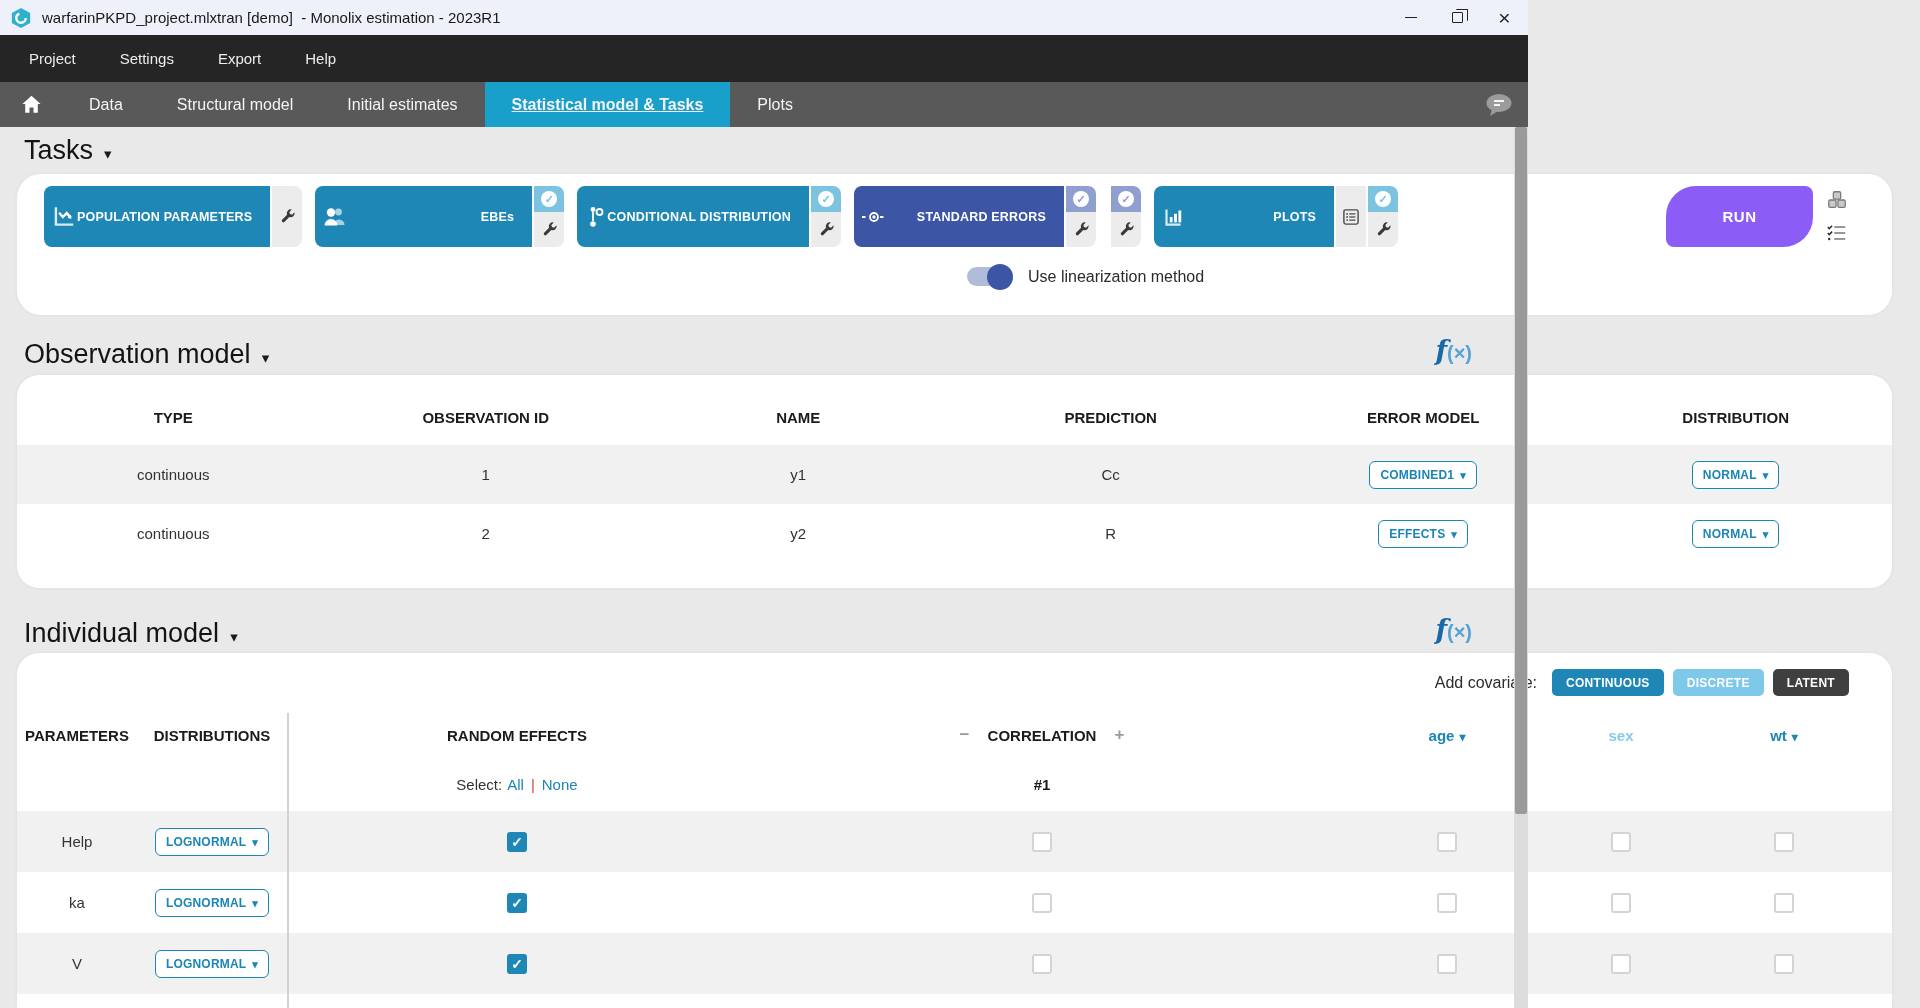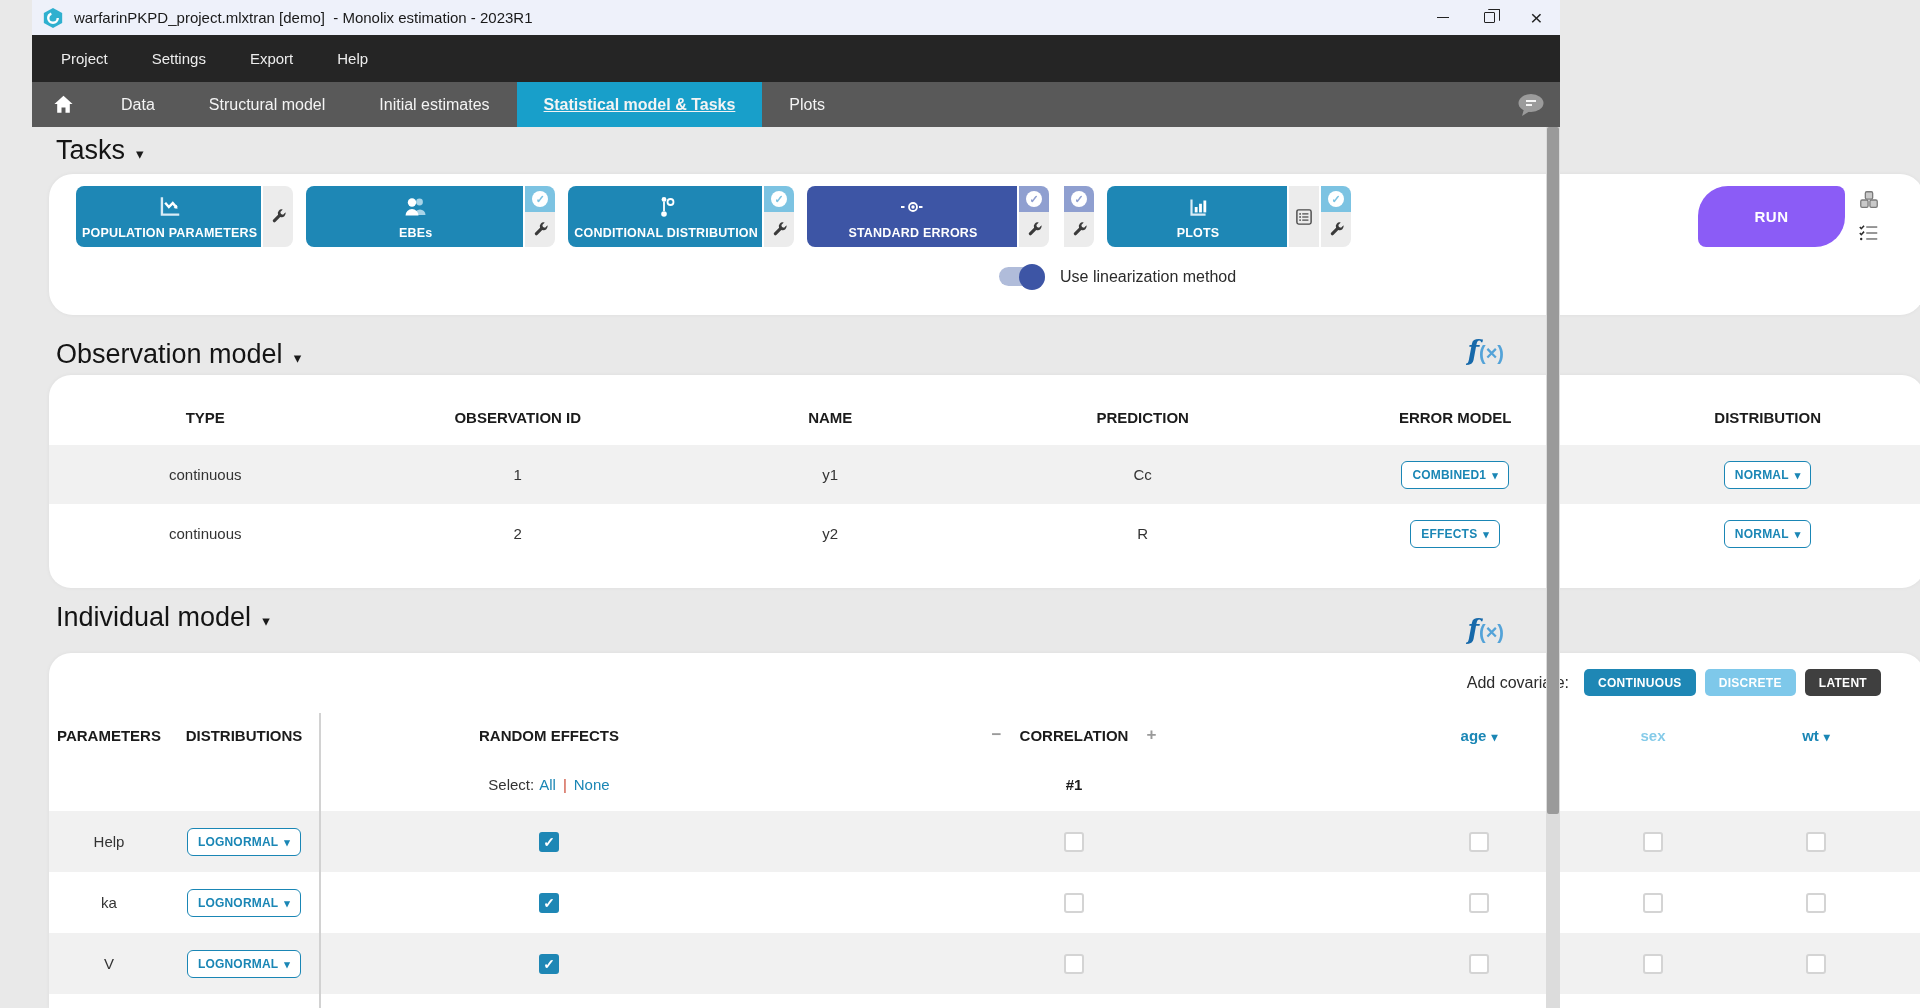--- a/index.html
+++ b/index.html
@@ -1,18 +1,18 @@
 <!DOCTYPE html>
 <html><head>
 <meta charset="utf-8">
 <style>
   * { margin:0; padding:0; box-sizing:border-box; }
   html,body { width:1920px; height:1008px; overflow:hidden; background:#e9e9e9;
     font-family:"Liberation Sans", sans-serif; }
-  .page { width:1528px; height:1008px; position:relative;margin-left:32px; }
+  .page { width:1528px; height:1008px; position:relative; }
 
   
   .titlebar { height:35px; background:#eef1fa; display:flex; align-items:center; }
   .logo { width:22px; height:22px; margin-left:10px; }
   .title { margin-left:10px; font-size:15px; color:#191919; white-space:pre; }
   .win-controls { margin-left:auto; display:flex; height:100%; }
   .win-btn { width:47px; height:100%; display:flex; align-items:center; justify-content:center;
     background:transparent; border:none; color:#222; cursor:pointer; }
   .min-glyph { width:12px; height:0; border-bottom:1.6px solid #222; display:block; }
   .restore-glyph { position:relative; width:11px; height:11px; border:1.4px solid #222; border-radius:1px; display:block; }
@@ -45,22 +45,22 @@
 
   .fx-btn { position:absolute; right:56px; background:none; border:none; cursor:pointer;
     font-size:27px; line-height:1; }
   .fx-f { font-family:"DejaVu Serif", serif; font-style:italic; font-weight:bold; color:#1769aa; }
   .fx-x { font-size:20px; font-weight:bold; color:#54a3d8; }
 
   
   .tasks-card { top:47px; height:141px; border-radius:24px; }
   .task-row { position:absolute; top:12px; left:27px; right:0; display:flex; align-items:flex-start; }
   .task { display:flex; height:61px; margin-right:13px; }
-  .task-main { border:none; cursor:pointer; border-radius:8px 0 0 8px; display:flex; flex-direction:column;
-    align-items:center; justify-content:space-between; padding:7px 4px 7px 6px; color:#fff; }
+  .task-main { border:none; cursor:pointer; border-radius:8px 0 0 8px; display:flex; flex-direction:row;
+    align-items:center; justify-content:space-between; padding:7px 18px 7px 6px; color:#fff; }
   .teal .task-main { background:#1e87b5; }
   .indigo .task-main { background:#3d55a5; }
   .task-label { font-size:12.5px; font-weight:bold; letter-spacing:.2px; white-space:nowrap; }
   .task-icon { height:28px; display:flex; align-items:center; }
   .task-side { width:30px; display:flex; flex-direction:column; margin-left:2px; border-radius:0 8px 8px 0; overflow:hidden; }
   .badge { display:none; height:26px; align-items:center; justify-content:center; }
   .badge.checked { display:flex; }
   .teal .badge { background:#7cc3e2; }
   .indigo .badge { background:#8f9fd0; }
   .badge-circle { width:16px; height:16px; background:#fff; border-radius:50%; display:flex; align-items:center; justify-content:center; }
@@ -428,21 +428,21 @@
           </div>
         <div class="obs-cell">
             <button class="chip">
               <span>NORMAL</span>
               <span class="caret"></span>
             </button>
           </div>
       </div>
     </div>
 
-    <button class="section-heading" style="top:475px;">
+    <button class="section-heading" style="top:491px;">
       <span>Individual model</span>
       <span class="caret"></span>
     </button>
     <button class="fx-btn" style="top:489px;">
       <span class="fx-f">f</span><span class="fx-x">(×)</span>
     </button>
 
     <div class="card ind-card">
 
       <div class="covariate-row">

